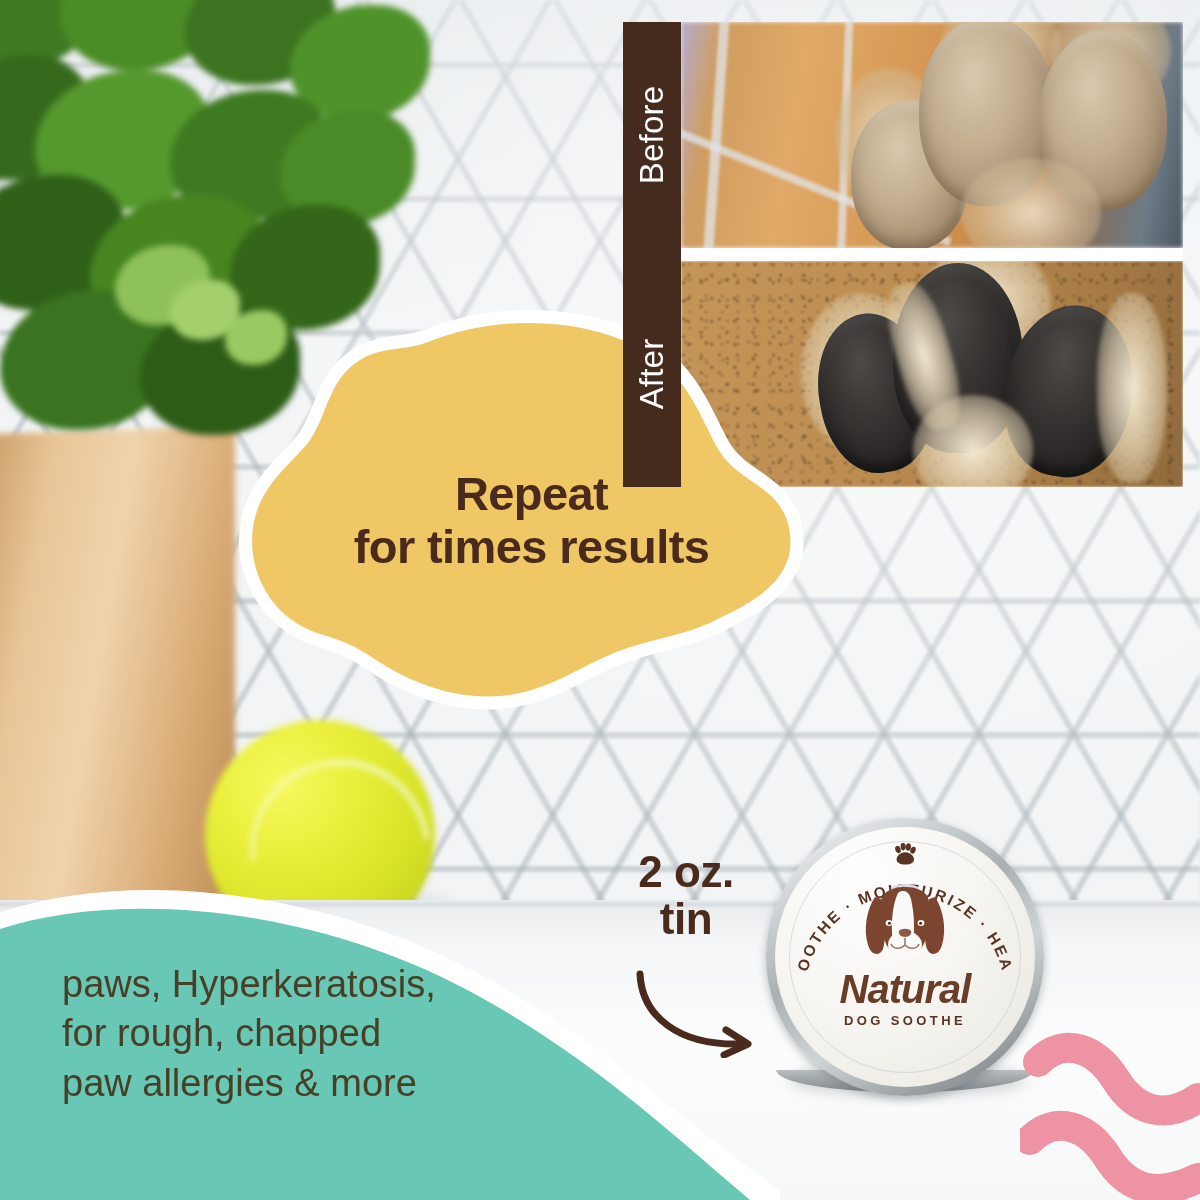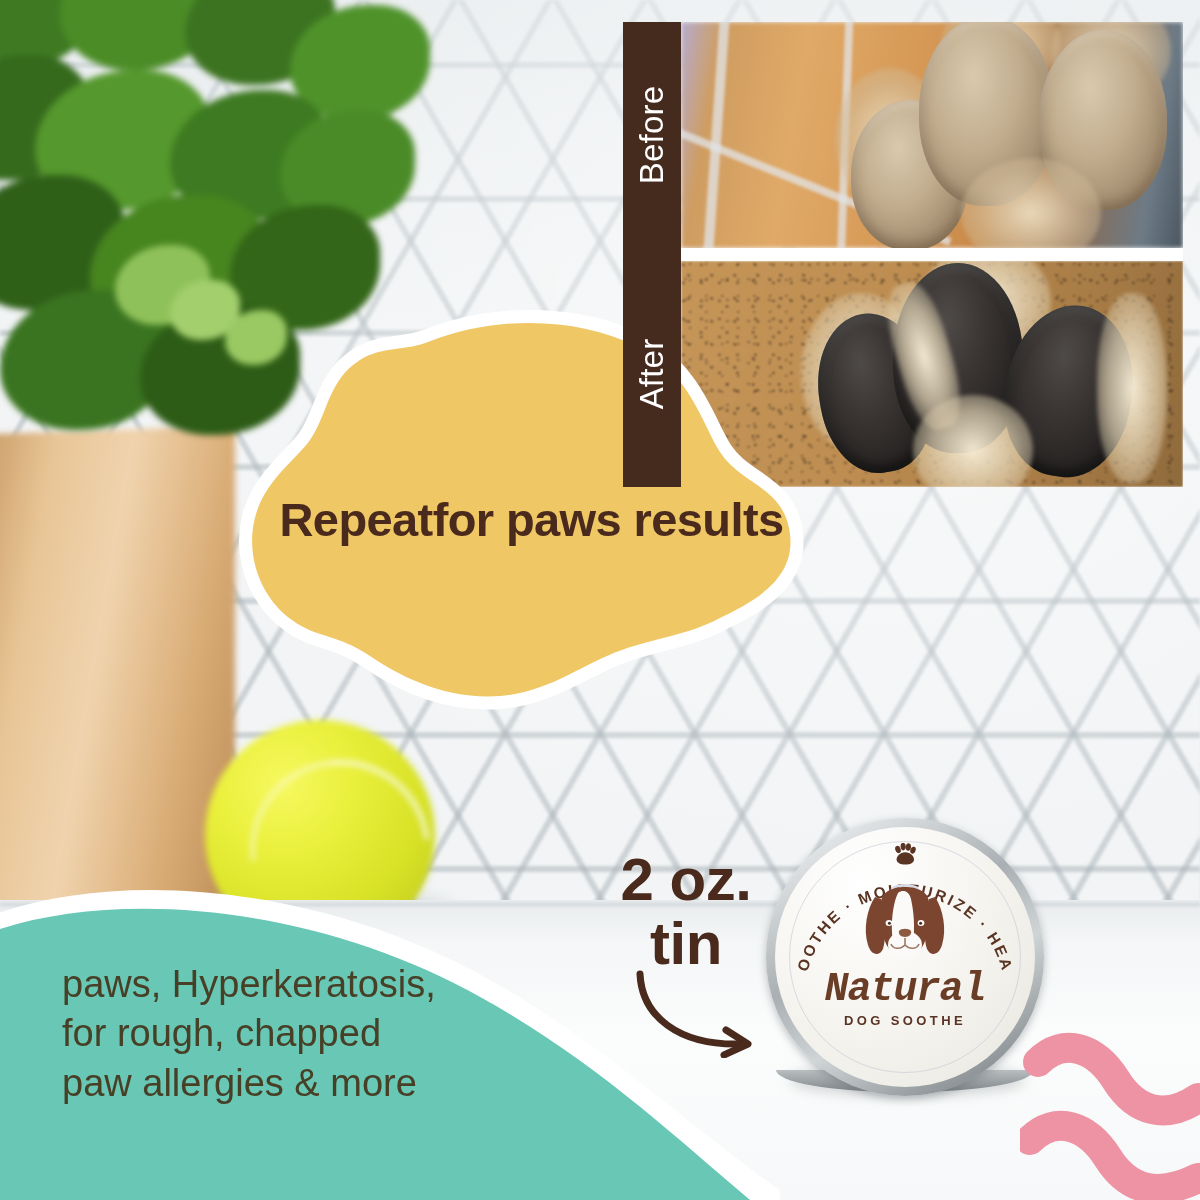--- a/index.html
+++ b/index.html
@@ -148,21 +148,21 @@
     position:absolute; left:0; top:226px; width:560px; height:13px; background:#ffffff; z-index:4;
   }
   .ba-gap-bar { position:absolute; left:0; top:226px; width:58px; height:13px; background:#452a1e; z-index:5; }
   .ba-gap-notch { position:absolute; left:58px; top:226px; width:502px; height:13px; background:#ffffff; z-index:6; }
 
   
   .blob-wrap { position:absolute; left:250px; top:320px; width:545px; height:385px; }
   .blob-wrap svg { position:absolute; inset:0; width:100%; height:100%; overflow:visible; }
   .blob-text {
     position:absolute; left:0; top:0; width:545px; height:385px;
-    display:flex; align-items:center; justify-content:center;
+    display:flex; flex-direction:column; align-items:center; justify-content:center;
     padding-left:18px; padding-top:16px;
   }
   .blob-text .l {
     color:#4a2a1c; font-weight:bold; font-size:47px; line-height:1.11;
     text-align:center; letter-spacing:-.6px;
     font-family:"Liberation Sans", sans-serif;
   }
 
   
   .teal-wrap { position:absolute; left:-10px; top:860px; width:790px; height:350px; }
@@ -170,21 +170,21 @@
   .teal-text {
     position:absolute; left:72px; top:100px; width:470px;
     color:#474026; font-size:38px; line-height:1.30; font-weight:400;
     font-family:"Liberation Sans", sans-serif;
   }
   .teal-text div { white-space:nowrap; }
 
   
   .oz-label {
     position:absolute; left:596px; top:848px; width:180px;
-    text-align:center; color:#4a2a1c; font-weight:bold; font-size:60px;
+    text-align:center; color:#4a2a1c; font-weight:bold; font-size:44px;
     line-height:1.07; letter-spacing:-.5px;
     font-family:"Liberation Sans", sans-serif;
   }
   .oz-arrow { position:absolute; left:630px; top:968px; width:160px; height:90px; }
 
   
   .tin { position:absolute; left:766px; top:818px; width:278px; height:278px; }
   .tin-shadow {
     position:absolute; left:790px; top:1065px; width:235px; height:30px;
     border-radius:50%; background:rgba(120,128,132,.34); filter:blur(7px);
@@ -212,21 +212,21 @@
     position:absolute; left:50%; top:16px; transform:translateX(-50%);
     width:24px; height:22px;
   }
   .arc-text { position:absolute; left:0; top:0; width:260px; height:260px; }
   .arc-text text { fill:#5a3423; font-size:15.5px; font-weight:bold; letter-spacing:2.4px;
     font-family:"Liberation Sans", sans-serif; }
   .frenchie { position:absolute; left:50%; top:56px; transform:translateX(-50%); width:108px; height:86px; }
   .brand-script {
     position:absolute; left:0; top:140px; width:260px; text-align:center;
     color:#6a3d27; font-size:40px; font-style:italic; font-weight:bold;
-    font-family:Liberation Mono, monospace; letter-spacing:-1px;
+    font-family:Liberation Sans, sans-serif; letter-spacing:-1px;
   }
   .brand-sub {
     position:absolute; left:0; top:186px; width:260px; text-align:center;
     color:#5a3423; font-size:13px; font-weight:bold; letter-spacing:3.4px;
     font-family:"Liberation Sans", sans-serif;
   }
   .tin-band {
     position:absolute; left:-6px; top:202px; width:272px; height:80px;
     background:#7d4330;
     border-radius:50% 50% 0 0 / 34px 34px 0 0;
@@ -344,21 +344,21 @@
                C78,94 78,60 110,40 C132,26 156,31 178,22 Z" fill="#ffffff" stroke="#ffffff" stroke-width="26" stroke-linejoin="round"></path>
       <path d="M178,22 C248,-6 330,-2 386,26 C440,52 452,104 470,132
                C492,166 534,166 540,214 C546,262 498,284 470,298
                C436,316 404,318 372,330 C332,344 300,372 250,376
                C198,380 152,358 120,336 C88,314 66,318 42,300
                C14,280 -4,242 4,202 C12,162 46,140 60,120
                C78,94 78,60 110,40 C132,26 156,31 178,22 Z" fill="#EFC765"></path>
     </svg>
     <div class="blob-text">
       <div class="l">Repeat</div>
-      <div class="l">for paws results</div>
+      <div class="l">for times results</div>
     </div>
   </div>
 
   <div class="teal-wrap">
     <svg viewBox="0 0 790 350" preserveAspectRatio="none" aria-hidden="true">
       <path d="M-10,60 C120,6 330,24 500,120 C620,188 700,268 790,330 L790,350 L-10,350 Z" fill="#ffffff"></path>
       <path d="M-10,76 C118,26 326,44 492,138 C610,204 688,280 772,350 L-10,350 Z" fill="#68C7B5"></path>
     </svg>
     <div class="teal-text">
       <div>paws, Hyperkeratosis,</div>

